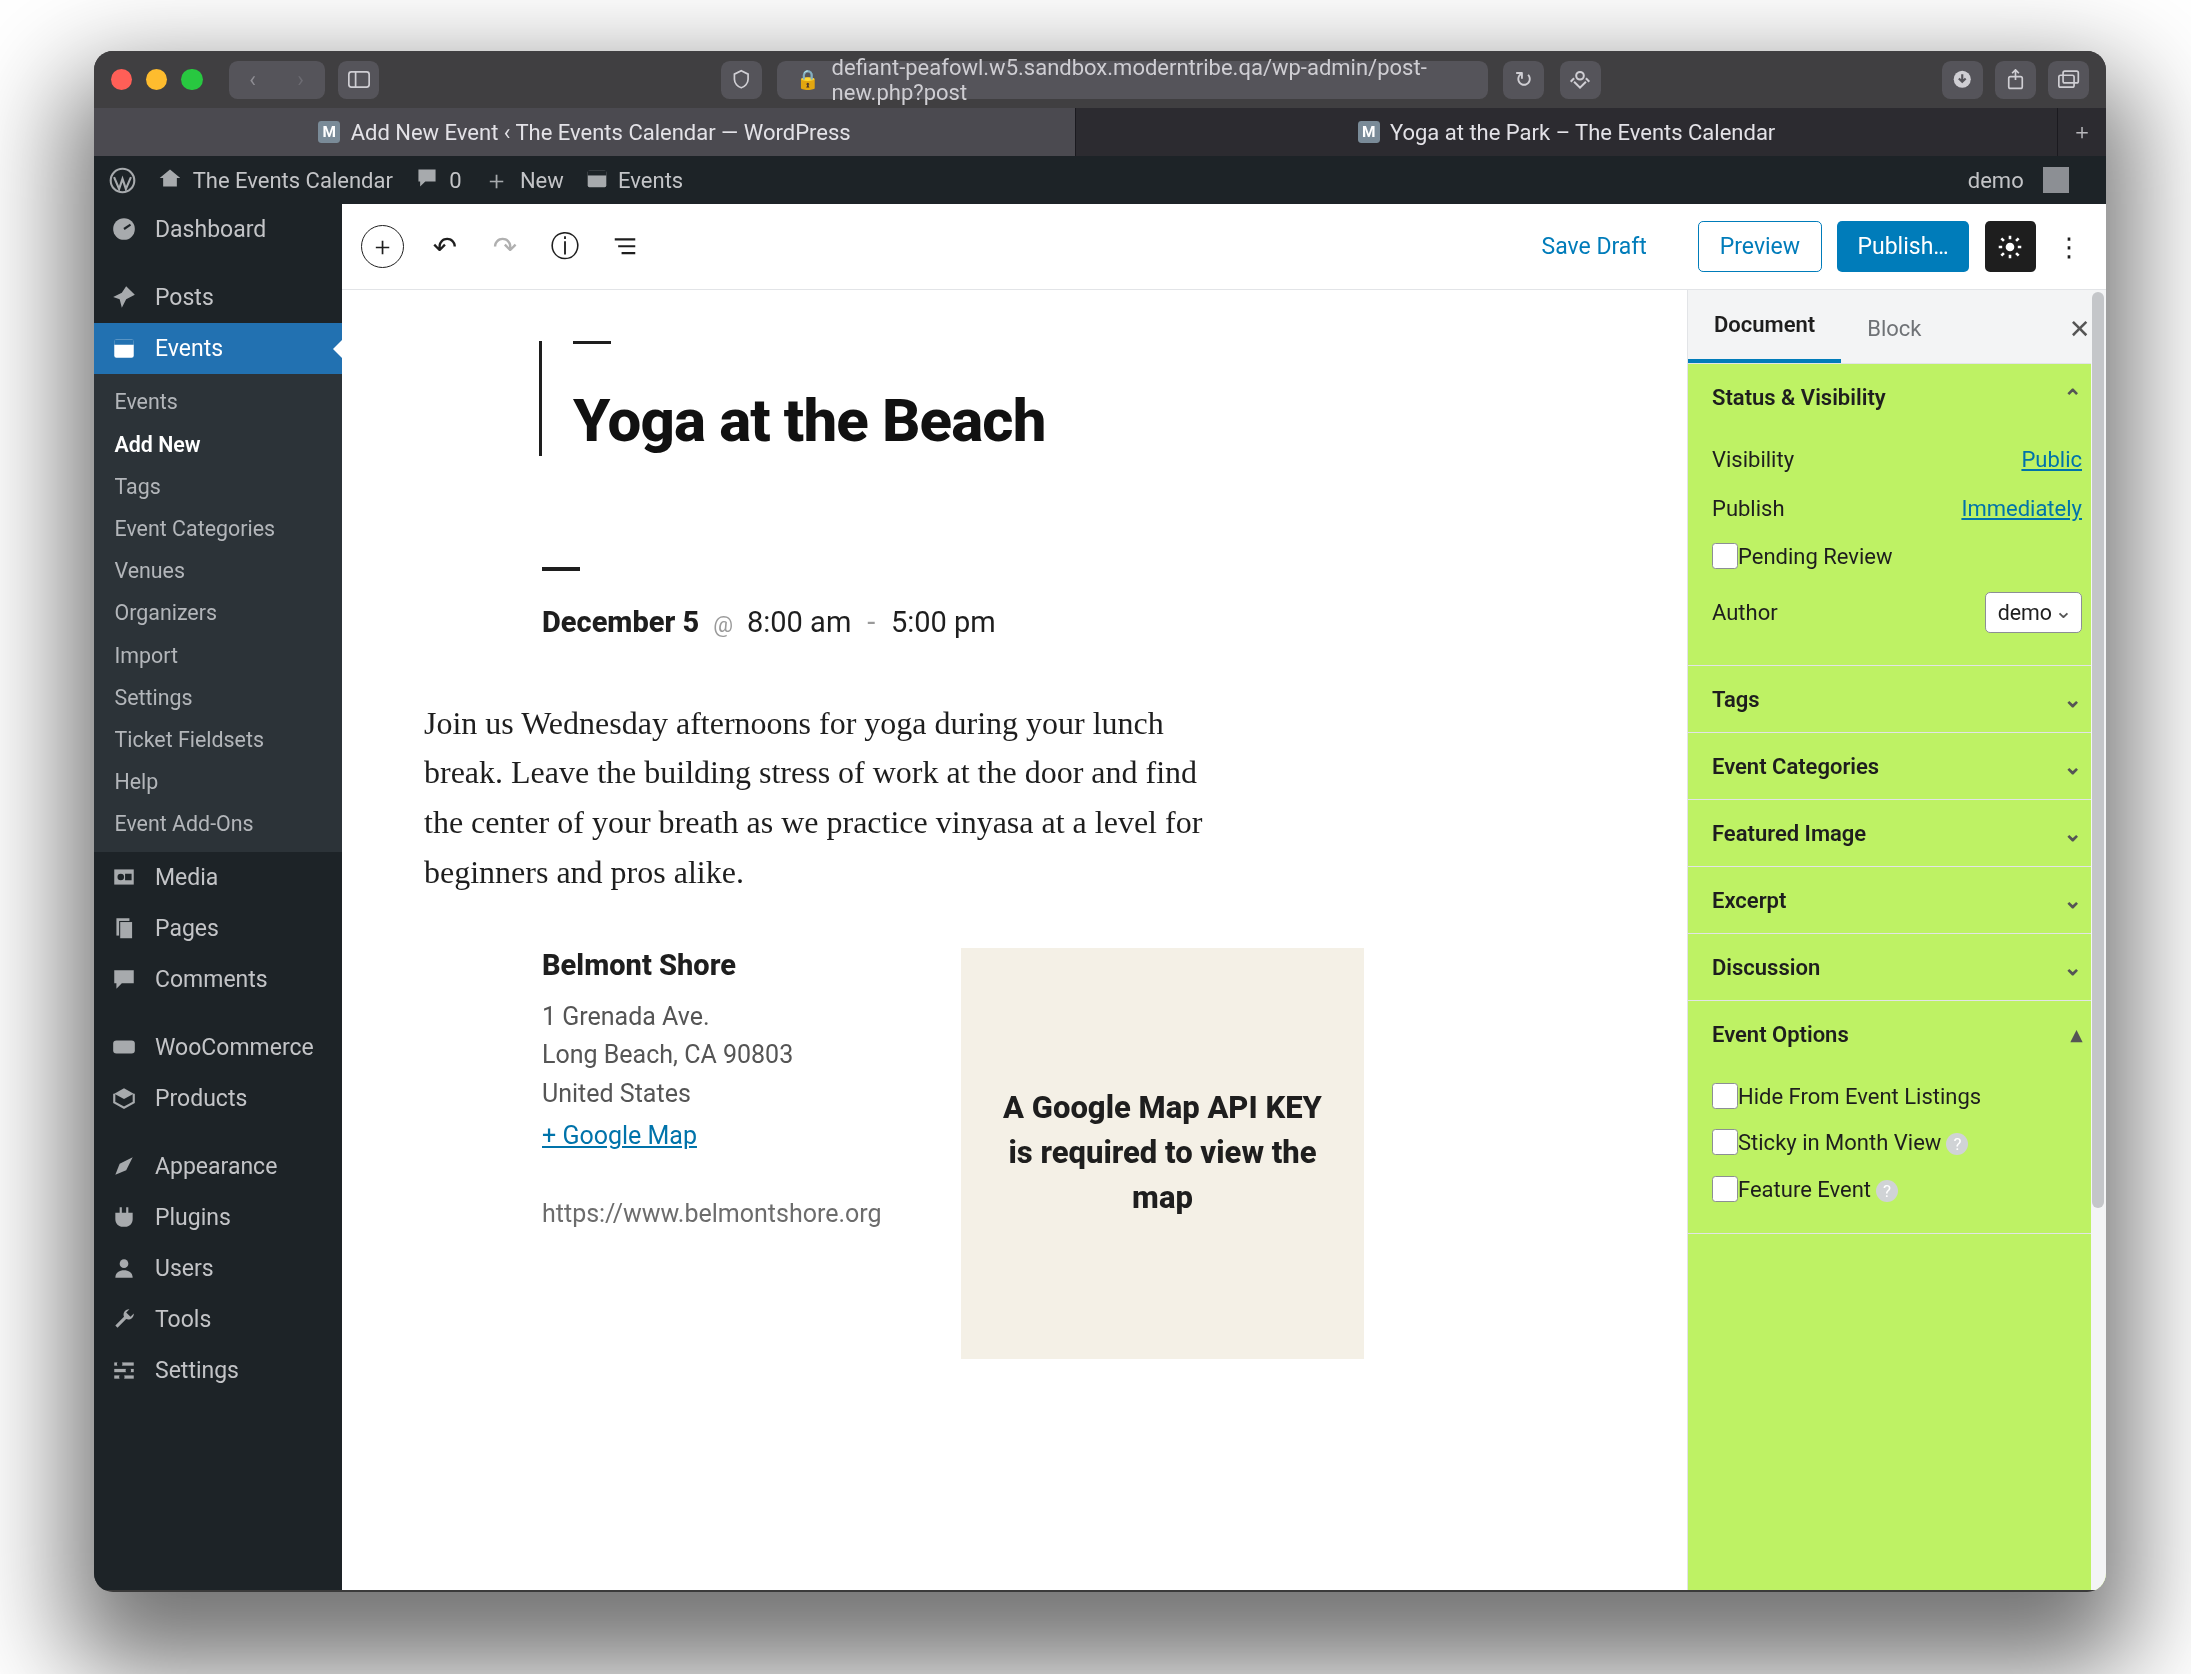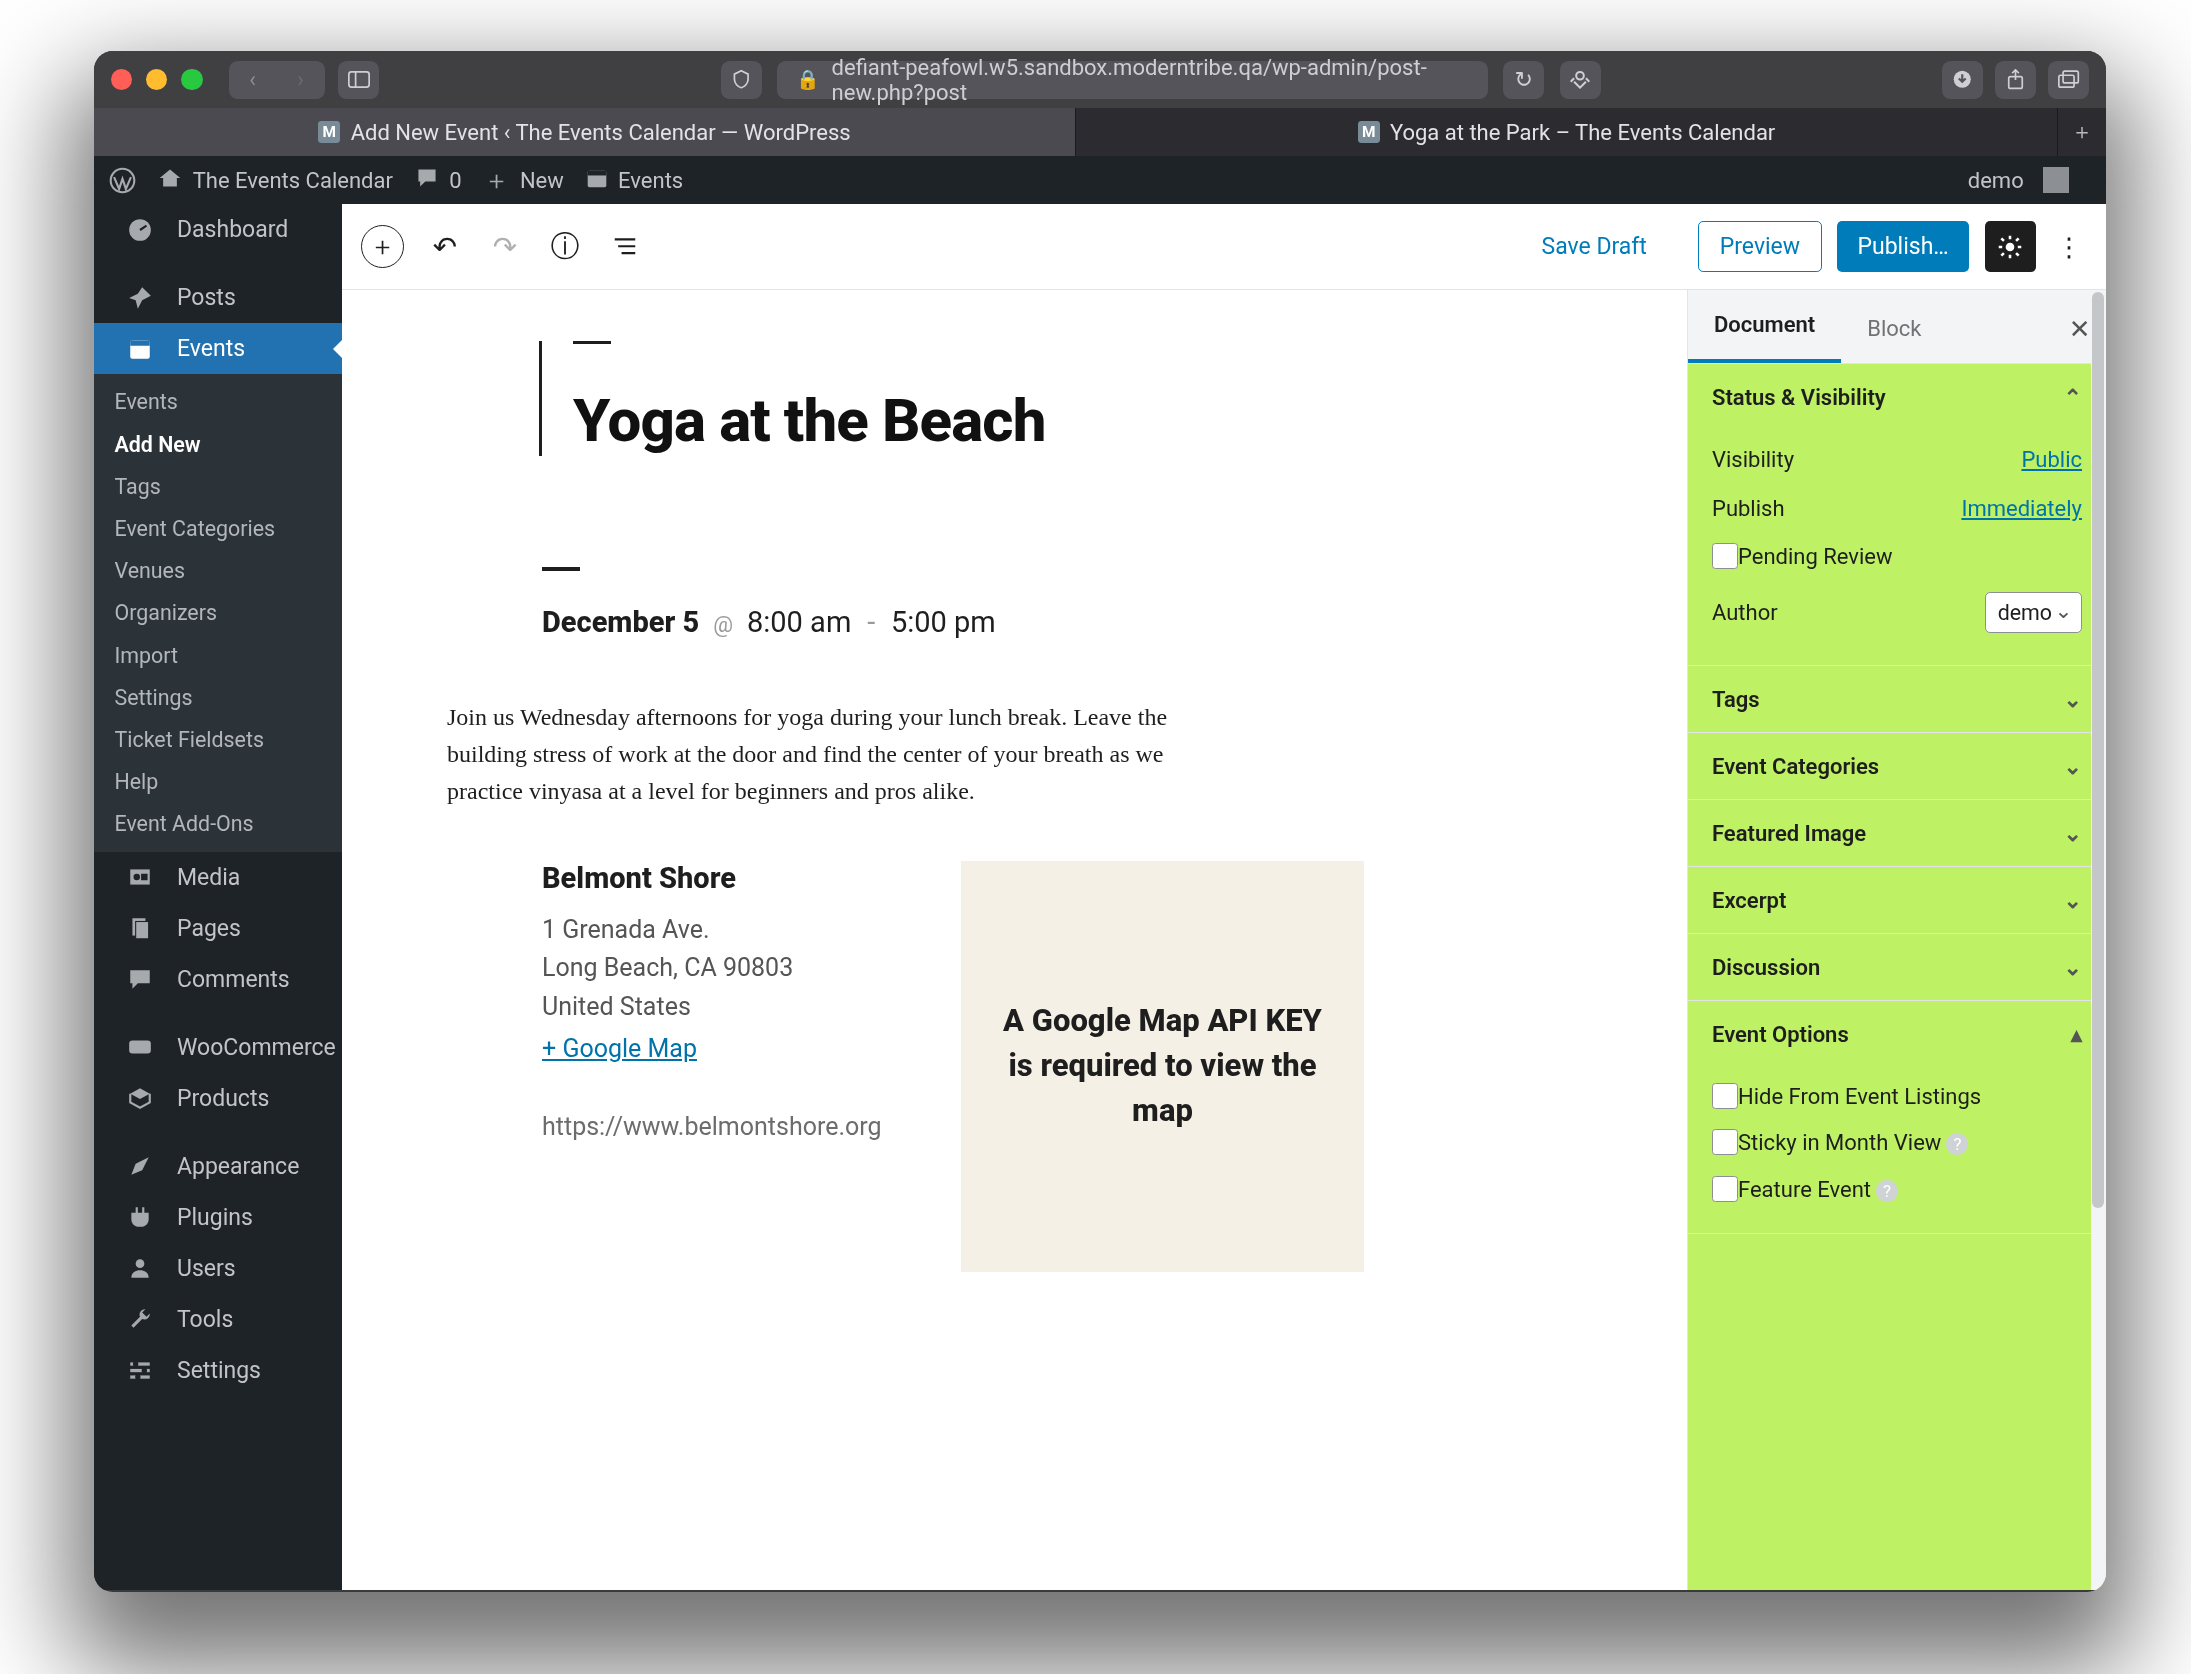--- a/index.html
+++ b/index.html
@@ -42,21 +42,21 @@
   .wp-bar .iconbox{display:flex;align-items:center;gap:10.3px;margin-right:22px;cursor:default;}
   .wp-bar svg,.wp-bar .glyph{fill:#a7aaad;color:#a7aaad;}
   .wp-bar .spacer{flex:1;}
   .wp-bar .avatar{width:26px;height:26px;background:#8c8f94;margin-left:8.6px;}
 
   
   .wp-body{display:flex;height:calc(100% - 57px - 48px - 50px);}
 
   
   .sidebar{width:248px;background:#1d2327;color:#c3c4c7;font-size:23px;display:flex;flex-direction:column;overflow:hidden;}
-  .side-item{display:flex;align-items:center;gap:24px;padding:12px 33px;cursor:default;}
+  .side-item{display:flex;align-items:flex-start;gap:18px;padding:12px 17px;cursor:default;}
   .side-item.top{font-size:23px;}
   .side-item.current{background:#2271b1;color:#fff;position:relative;}
   .side-item.current::after{content:"";position:absolute;right:-0.9px;top:50%;transform:translateY(-50%);border:10.3px solid transparent;border-right-color:#fff;}
   .side-sub{background:#2c3338;padding:6.8px 0;}
   .side-sub a{display:block;padding:8.6px 20.5px;color:#b3b6ba;font-size:21.4px;}
   .side-sub a.active{color:#fff;font-weight:600;}
   .side-item svg{width:26px;height:26px;}
   .ico{width:26px;height:26px;display:flex;align-items:center;justify-content:center;}
 
   
@@ -82,21 +82,21 @@
   .title-block .ov-line{width:38px;height:3.4px;background:#1e1e1e;margin-bottom:41px;}
   .title-block h1{font-size:60px;font-weight:800;letter-spacing:-0.9px;color:#111;}
 
   .meta-block{margin-left:200px;margin-top:111px;width:813px;}
   .meta-block .ov-line{width:38px;height:3.4px;background:#1e1e1e;margin-bottom:34px;}
   .datetime{font-size:29px;color:#1e1e1e;}
   .datetime .date{font-weight:800;}
   .datetime .at{color:#9a9a9a;font-size:22px;padding:0 6.8px;}
   .datetime .dash{color:#9a9a9a;padding:0 8.6px;}
 
-  .desc{margin-left:105px;margin-top:60px;width:796px;font-family:Georgia,"Times New Roman",serif;font-size:24px;line-height:1.55;color:#1e1e1e;}
+  .desc{margin-left:82px;margin-top:60px;width:796px;font-family:Georgia,"Times New Roman",serif;font-size:32px;line-height:1.55;color:#1e1e1e;}
 
   .venue-row{margin-left:200px;margin-top:51px;display:flex;gap:51px;width:822px;}
   .venue-info{flex:0 0 368px;}
   .venue-info h3{font-size:29px;font-weight:800;color:#1e1e1e;margin-bottom:15.4px;}
   .venue-info .addr{font-size:25px;color:#555;line-height:1.55;}
   .venue-info .gmlink{color:#0073aa;text-decoration:underline;font-size:25px;display:inline-block;margin-top:3.4px;}
   .venue-info .site{color:#6c6c6c;font-size:25px;margin-top:43px;}
   .map-box{flex:1;min-height:411px;background:#f4f0e6;display:flex;align-items:center;justify-content:center;text-align:center;padding:34px;}
   .map-box .msg{font-size:31px;font-weight:800;color:#1e1e1e;line-height:1.45;}
 

